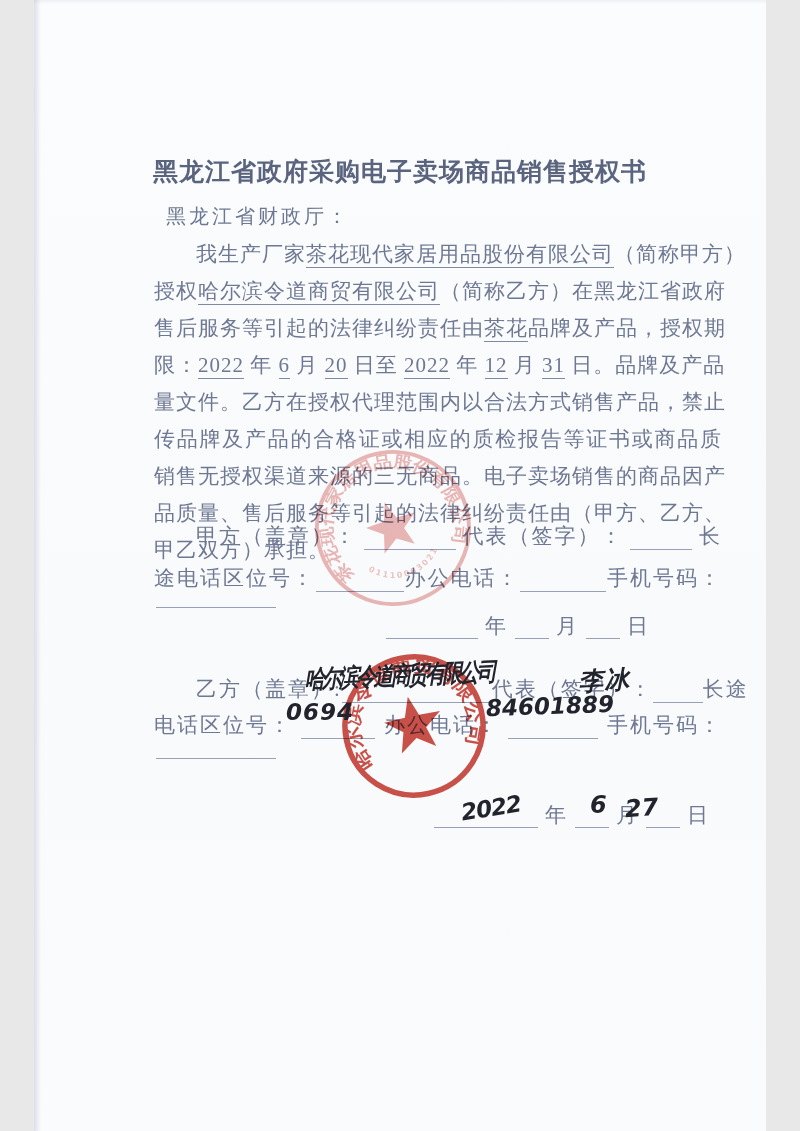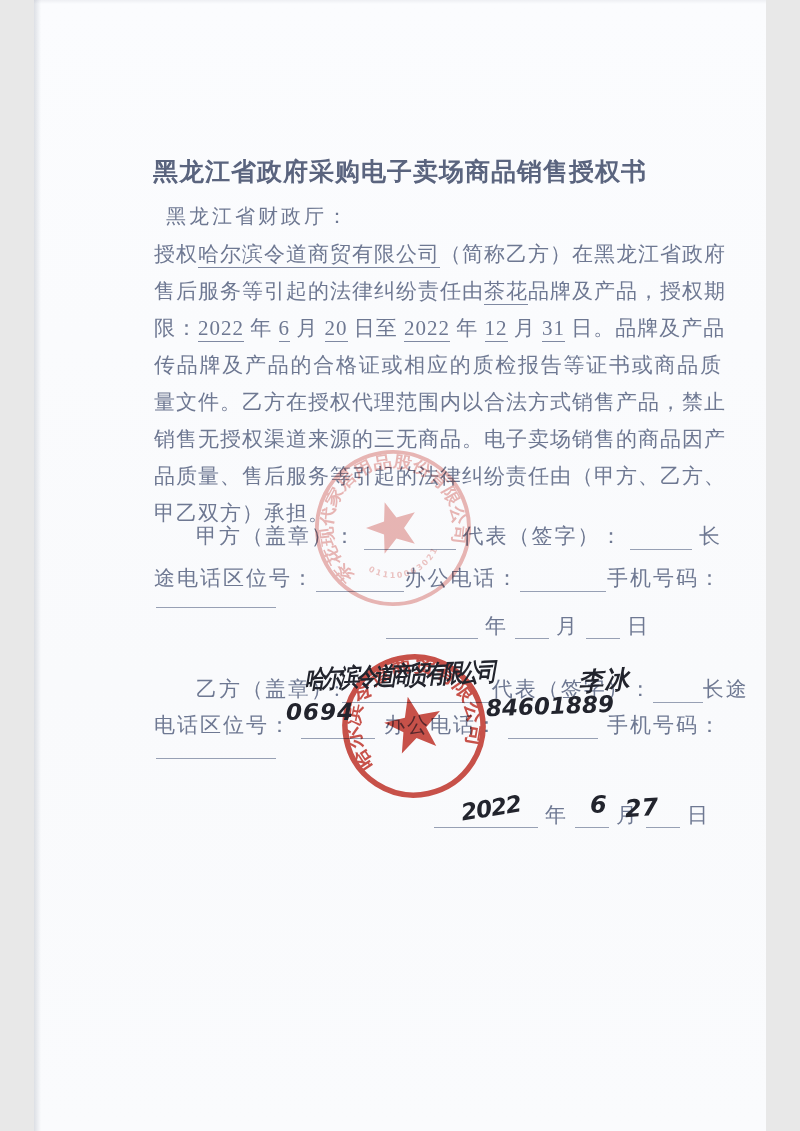--- a/index.html
+++ b/index.html
@@ -81,25 +81,26 @@
 
 <div class="page">
   <div class="edge-left"></div>
   <div class="edge-top"></div>
 
   <h1 class="title">黑龙江省政府采购电子卖场商品销售授权书</h1>
 
   <div class="salutation">黑龙江省财政厅：</div>
 
   <div class="para" id="para">
+      <div class="pline indent"><span>我生产厂家</span><span class="u">茶花现代家居用品股份有限公司</span><span>（简称甲方）</span></div>
       <div class="pline"><span>授权</span><span class="u">哈尔滨令道商贸有限公司</span><span>（简称乙方）在黑龙江省政府</span></div>
       <div class="pline"><span>售后服务等引起的法律纠纷责任由</span><span class="u">茶花</span><span>品牌及产品，授权期</span></div>
       <div class="pline"><span>限：</span><span class="u">2022</span><span> 年 </span><span class="u">6</span><span> 月 </span><span class="u">20</span><span> 日至 </span><span class="u">2022</span><span> 年 </span><span class="u">12</span><span> 月 </span><span class="u">31</span><span> 日。品牌及产品</span></div>
+      <div class="pline"><span>量文件。乙方在授权代理范围内以合法方式销售产品，禁止</span></div>
       <div class="pline"><span>传品牌及产品的合格证或相应的质检报告等证书或商品质</span></div>
-      <div class="pline"><span>量文件。乙方在授权代理范围内以合法方式销售产品，禁止</span></div>
       <div class="pline"><span>销售无授权渠道来源的三无商品。电子卖场销售的商品因产</span></div>
       <div class="pline"><span>品质量、售后服务等引起的法律纠纷责任由（甲方、乙方、</span></div>
       <div class="pline nojust"><span>甲乙双方）承担。</span></div>
     </div>
 
   <div class="row" style="top:523px">
     <span class="lbl ind">甲方（盖章）：</span>
     <span class="blank" style="width:92px"></span>
     <span class="lbl">代表（签字）：</span>
     <span class="blank" style="width:62px"></span>

